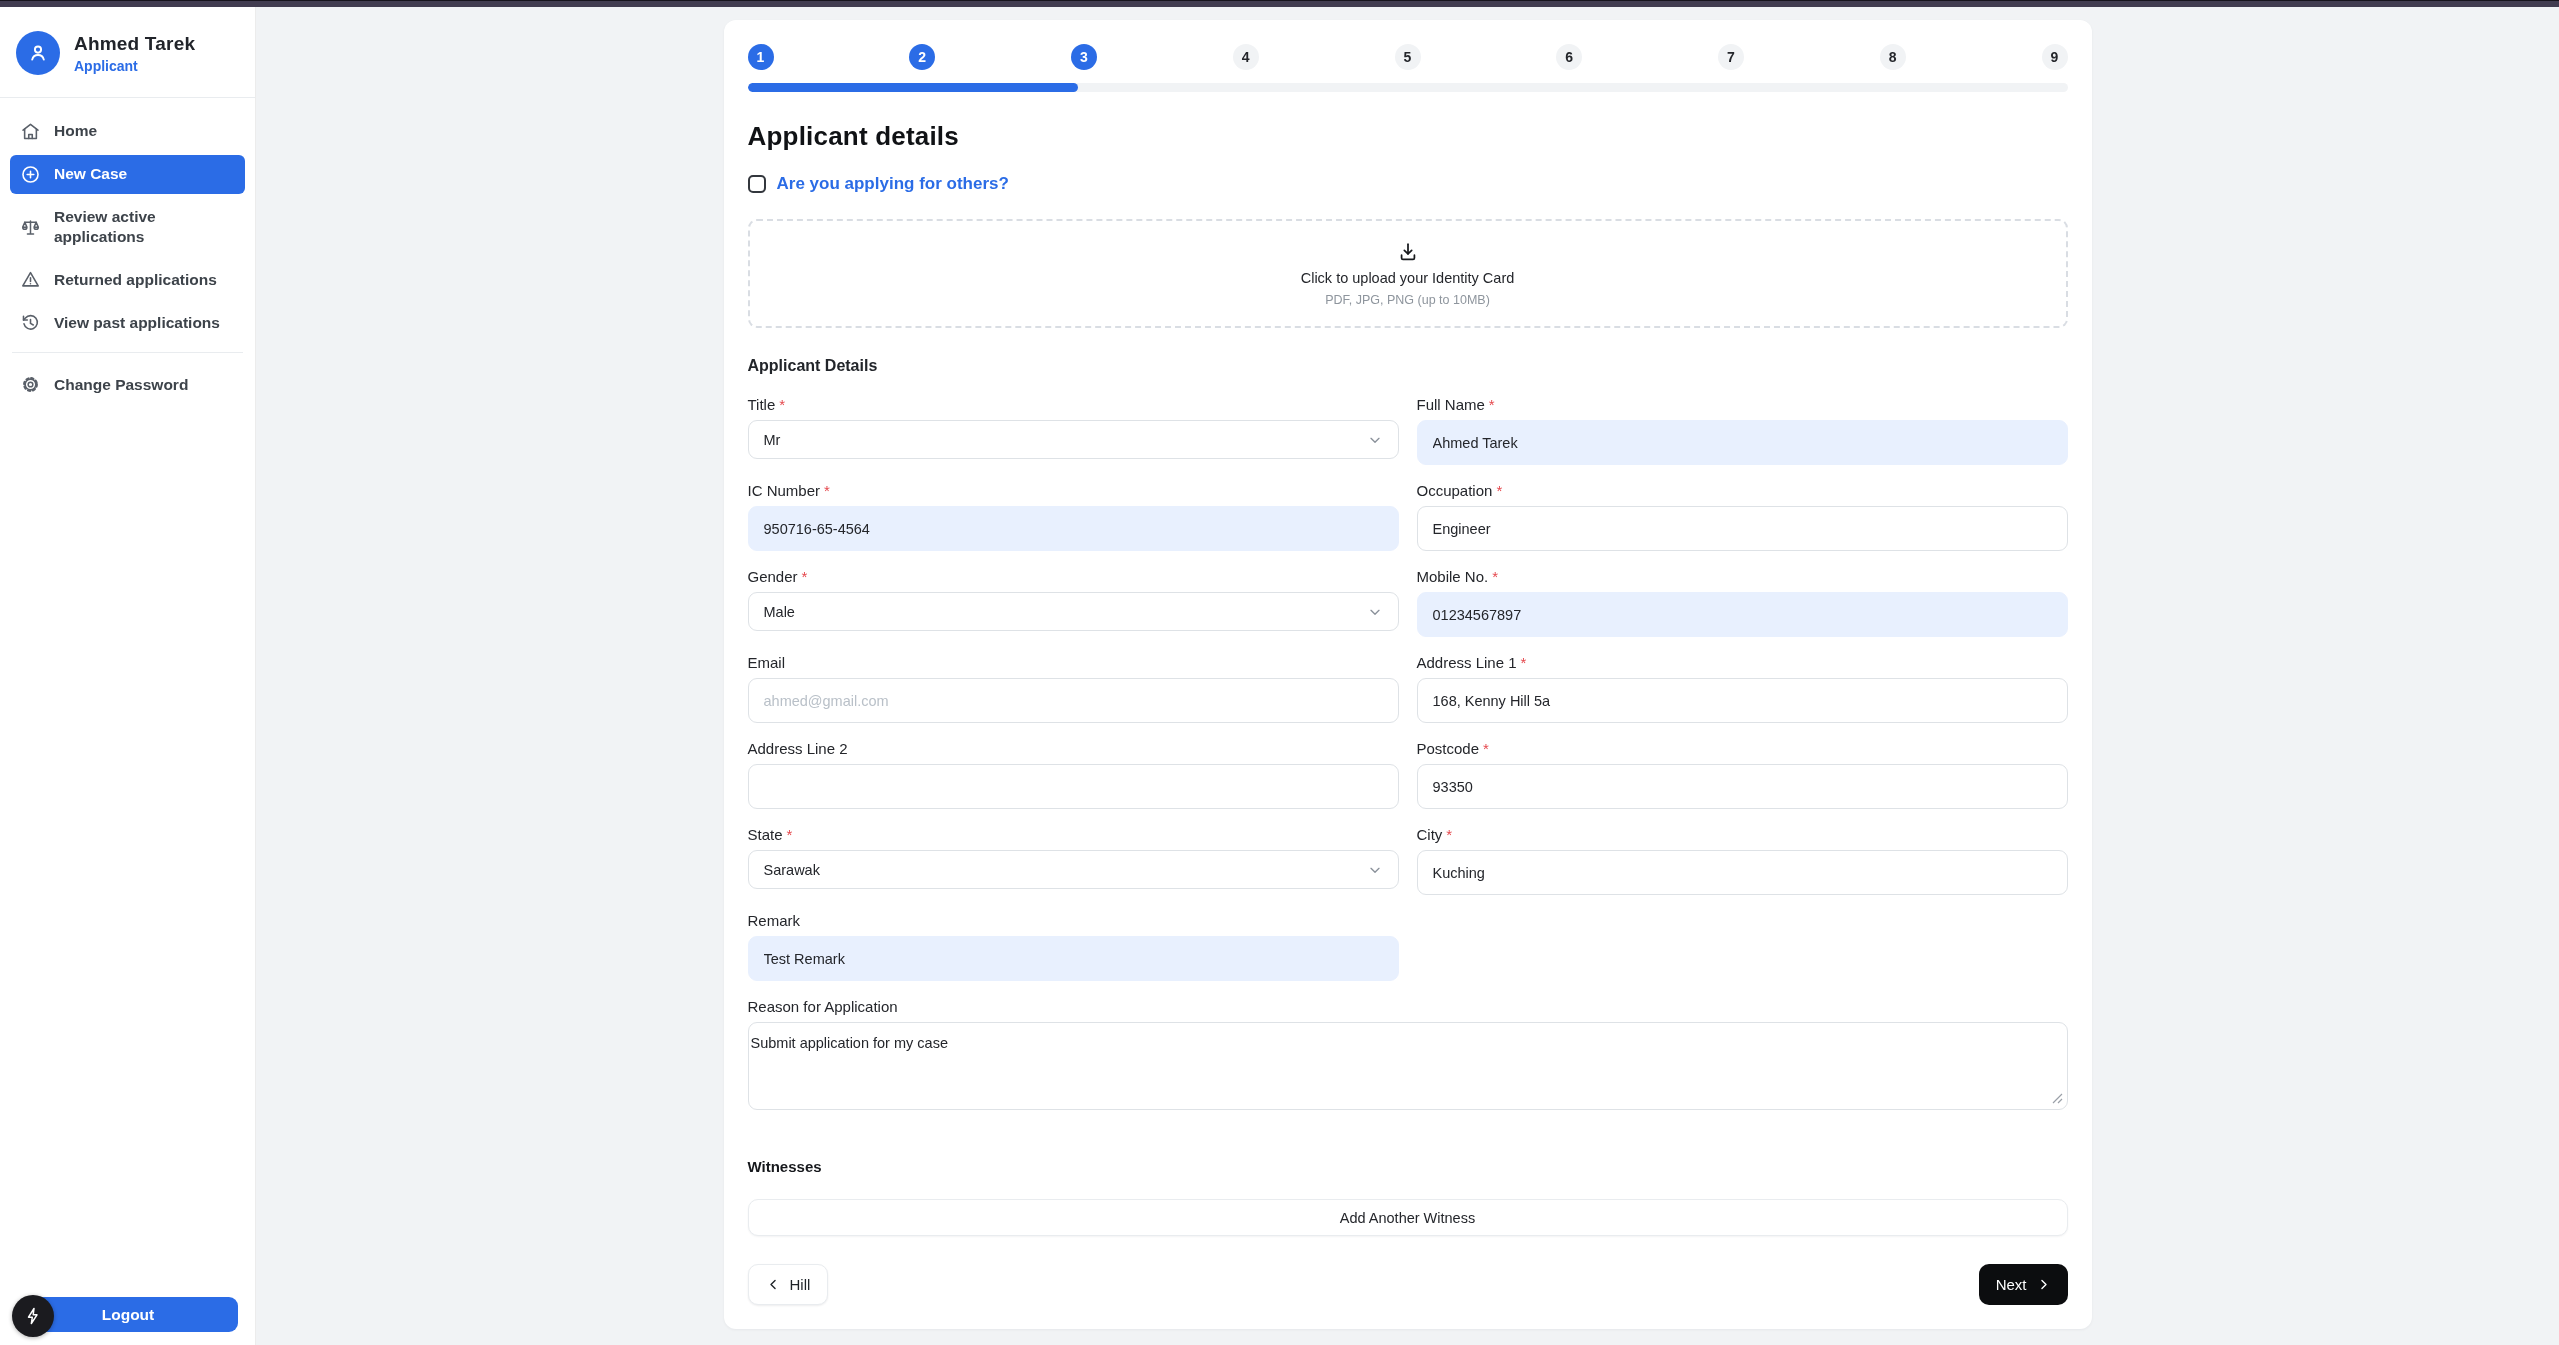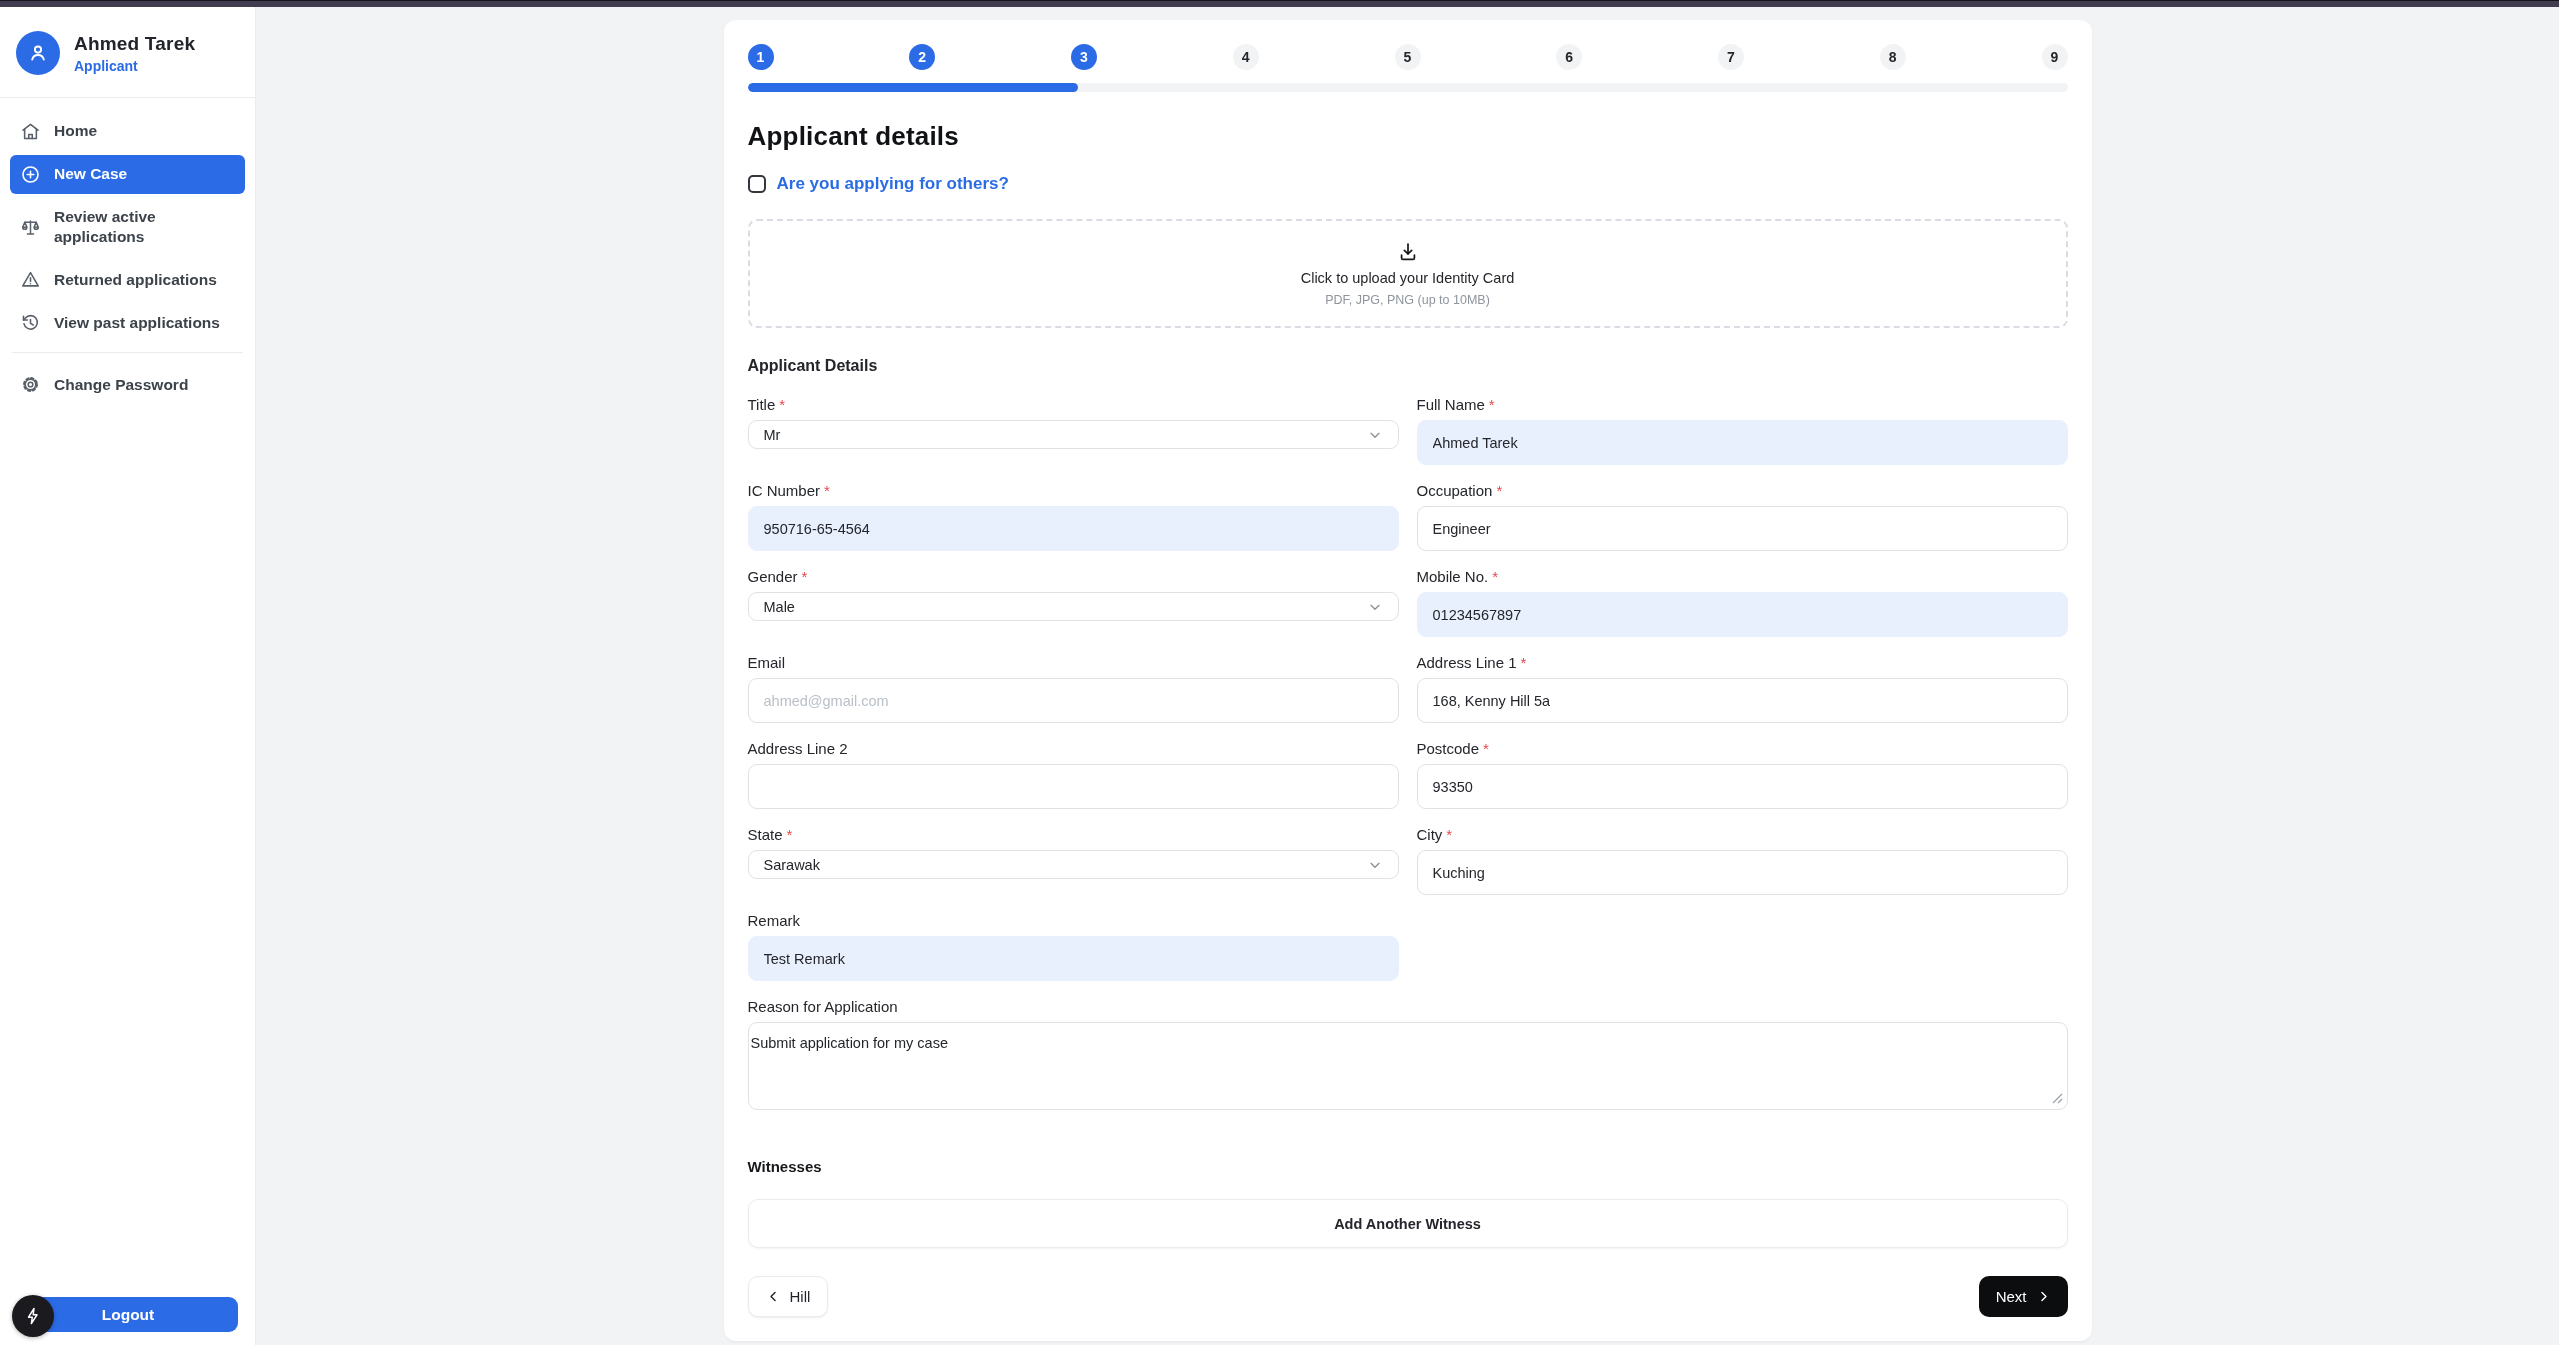--- a/index.html
+++ b/index.html
@@ -53,29 +53,29 @@
 
   .section-title { margin-top:29px; font-size:16px; font-weight:600; color:#22252a; }
 
   .form-grid { margin-top:21px; display:grid; grid-template-columns:1fr 1fr; column-gap:18px; row-gap:17px; }
   .field-label { font-size:15px; color:#24262b; margin-bottom:7px; }
   .req { color:#e5484d; margin-left:4px; }
   .input, .select, .textarea { width:100%; border:1px solid #dee2e6; border-radius:9px; background:#fff; font-family:inherit; font-size:14.5px; color:#24262b; }
   .input { height:45px; padding:0 15px; outline:none; }
   .input::placeholder { color:#b9c0c8; }
   .input.autofill { background:#e8f0fe; border-color:#e8f0fe; }
-  .select { height:29px; padding:0 15px; display:flex; align-items:center; justify-content:space-between; cursor:pointer; }
+  .select { height:39px; padding:0 15px; display:flex; align-items:center; justify-content:space-between; cursor:pointer; }
   .select .chev { color:#8a919a; }
   .reason-block { margin-top:17px; }
   .textarea { display:block; height:88px; padding:12px 2px; resize:none; outline:none; }
   .textarea-wrap { position:relative; }
   .resize-grip { position:absolute; right:5px; bottom:6px; color:#9aa0a8; }
 
   .witness-title { margin-top:48px; font-size:15px; font-weight:700; color:#16181c; }
-  .add-witness-btn { margin-top:24px; width:100%; height:49px; background:#fff; border:1px solid #e9ecef; border-radius:10px; font-family:inherit; font-size:14.5px; font-weight:700; color:#24262b; cursor:pointer; box-shadow:0 1px 2px rgba(20,26,33,.05); }
+  .add-witness-btn { margin-top:24px; width:100%; height:37px; background:#fff; border:1px solid #e9ecef; border-radius:10px; font-family:inherit; font-size:14.5px; font-weight:400; color:#24262b; cursor:pointer; box-shadow:0 1px 2px rgba(20,26,33,.05); }
 
   .footer-row { margin-top:28px; display:flex; justify-content:space-between; align-items:center; }
   .back-btn { height:41px; padding:0 17px; background:#fff; border:1px solid #e9ecef; border-radius:10px; box-shadow:0 1px 2px rgba(20,26,33,.08); font-family:inherit; font-size:15px; font-weight:500; color:#1f2328; cursor:pointer; display:flex; align-items:center; gap:9px; }
   .next-btn { height:41px; padding:0 17px; background:#0c0d0f; border:none; border-radius:10px; font-family:inherit; font-size:15px; font-weight:500; color:#ffffff; cursor:pointer; display:flex; align-items:center; gap:9px; }
 
   svg { display:block; }
 </style>
 </head>
 <body>
 

